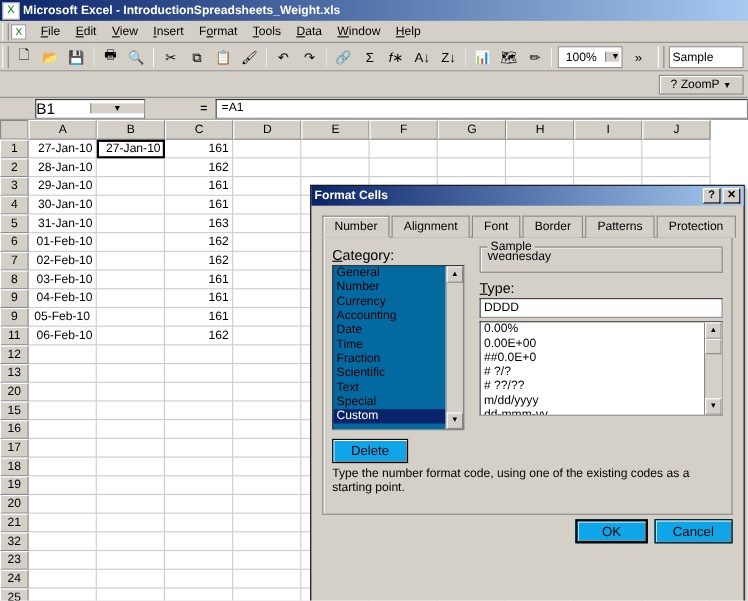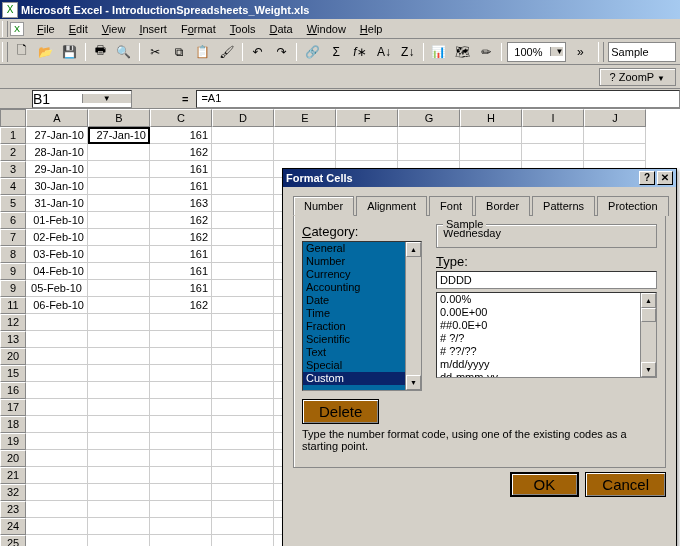--- a/index.html
+++ b/index.html
@@ -68,21 +68,21 @@
   .listbox .sb { position:absolute; right:0; top:0; bottom:0; width:16px; background:#d4d0c8; border-left:1px solid #888;}
   .listbox .sb .arr { height:15px; border:1px solid #fff; border-right-color:#888;border-bottom-color:#888; text-align:center; font-size:7px; line-height:13px;}
   .groupbox { border: 1px solid #888; box-shadow: inset 1px 1px #fff; padding: 0 6px 6px; margin-bottom: 6px; position:relative;}
   .groupbox .gl { position: absolute; top: -7px; left: 6px; background: #d4d0c8; padding: 0 3px; font-size: 11px; }
   .txtinput { width: 100%; background: white; border: 1px inset #888; padding: 1px 3px; font-size: 11px; height: 18px; }
   .codebox { background: white; border: 1px inset #888; height: 86px; font-size: 11px; overflow: hidden; position:relative;}
   .codebox .item { padding: 0 3px; line-height: 13px; }
   .codebox .sb { position:absolute; right:0; top:0; bottom:0; width:16px; background:#d4d0c8; border-left:1px solid #888;}
   .codebox .sb .arr { height:15px; border:1px solid #fff; border-right-color:#888;border-bottom-color:#888; text-align:center; font-size:7px; line-height:13px;}
   .codebox .sb .thumb { height:14px; border:1px solid #fff; border-right-color:#888;border-bottom-color:#888; margin-top:0;}
-  .btn { background: #a16207; border: 1px solid #000; box-shadow: inset 1px 1px #fff, inset -1px -1px #888; padding: 3px 16px; font-size: 15px; cursor: default; }
+  .btn { background: #0ea5e9; border: 1px solid #000; box-shadow: inset 1px 1px #fff, inset -1px -1px #888; padding: 3px 16px; font-size: 12px; cursor: default; }
   .btn.default { border: 2px solid #000; padding: 2px 22px; }
   .helptext { font-size: 11px; margin-top: 4px; }
   .dlg-buttons { display: flex; justify-content: flex-end; gap: 6px; padding-top: 4px; }
 </style>
 </head>
 <body>
 
 <div class="titlebar">
   <span class="icon">X</span>
   <span class="title">

